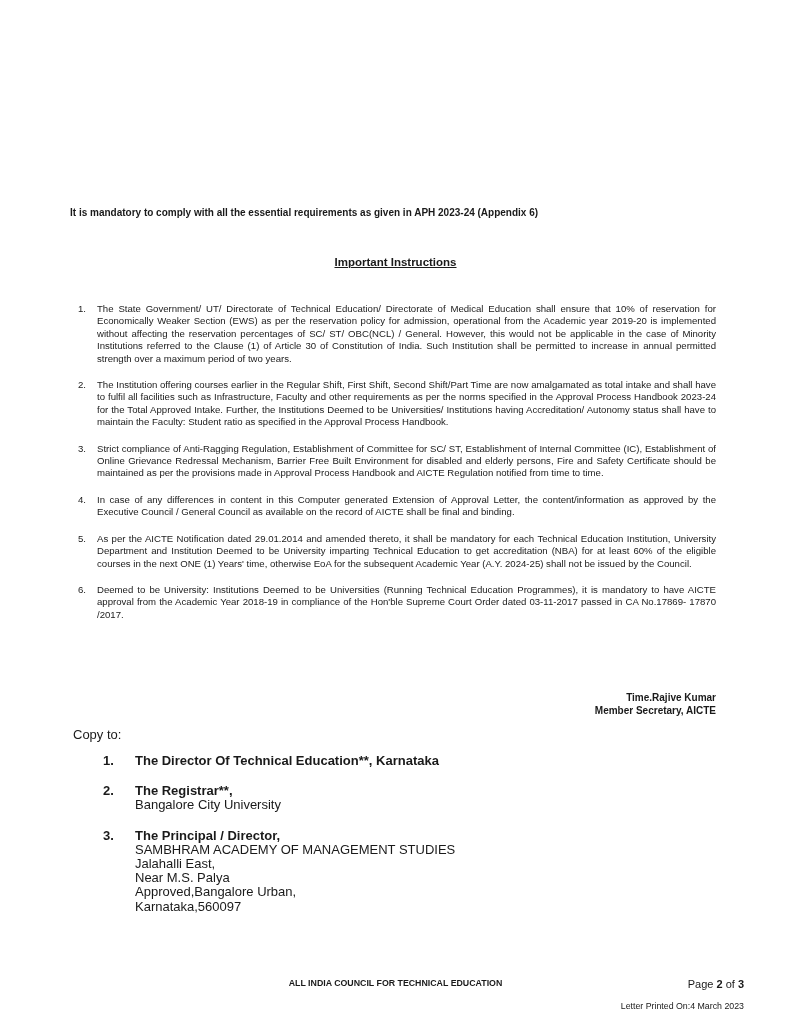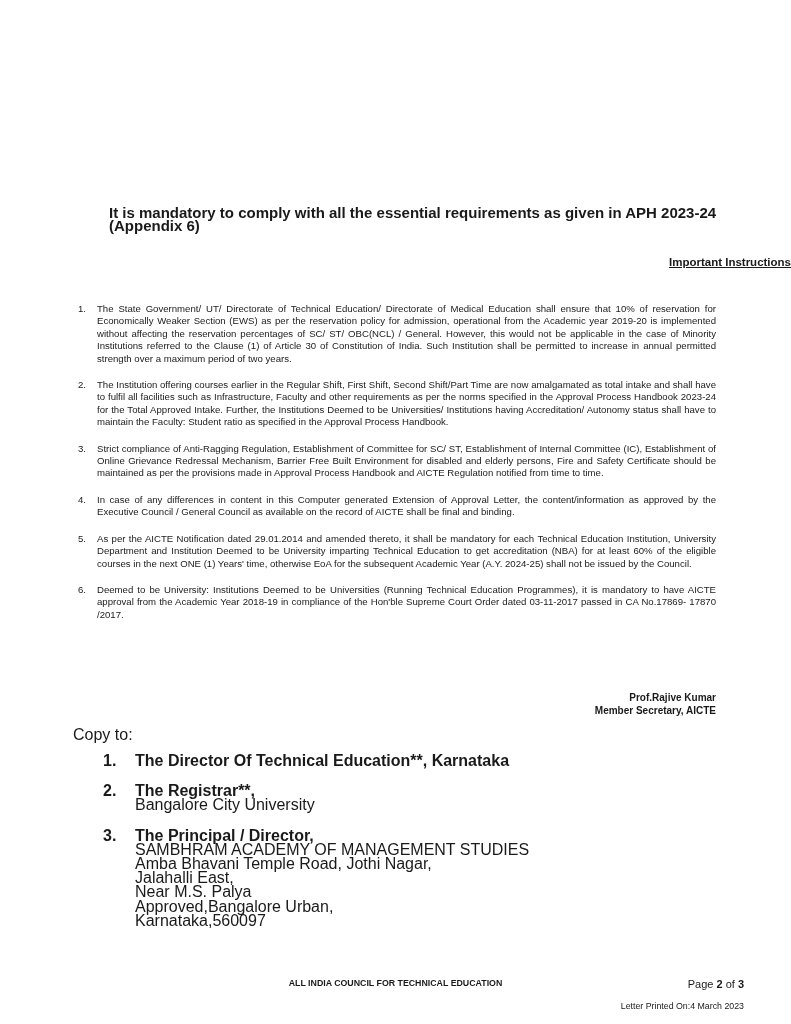--- a/index.html
+++ b/index.html
@@ -14,31 +14,30 @@
     background: #ffffff;
     color: #1a1a1a;
     font-family: "Liberation Sans", "DejaVu Sans", sans-serif;
     overflow: hidden;
   }
   .mandatory-note {
     position: absolute;
     left: 70px;
     top: 206px;
     width: 640px;
-    font-size: 15px;
+    font-size: 10px;
     font-weight: bold;
     line-height: 13px;
-    margin-left: 39px;
   }
   .section-title {
     position: absolute;
     left: 0;
     right: 0;
     top: 256px;
-    text-align: right;
+    text-align: center;
     font-size: 11.5px;
     font-weight: bold;
     text-decoration: underline;
   }
   .instructions {
     position: absolute;
     left: 78px;
     top: 303px;
     width: 638px;
     font-size: 9.6px;
@@ -63,21 +62,21 @@
     text-align: right;
     font-size: 10px;
     font-weight: bold;
     line-height: 13px;
   }
   .copy-section {
     position: absolute;
     left: 73px;
     top: 728px;
     width: 560px;
-    font-size: 16px;
+    font-size: 13px;
     line-height: 13px;
   }
   .copy-label {
     margin-bottom: 13px;
   }
   .copy-item {
     display: flex;
     margin-bottom: 16px;
   }
   .copy-num {
@@ -154,21 +153,21 @@
       <span class="inst-num">5.</span>
       <span class="inst-text">As per the AICTE Notification dated 29.01.2014 and amended thereto, it shall be mandatory for each Technical Education Institution, University Department and Institution Deemed to be University imparting Technical Education to get accreditation (NBA) for at least 60% of the eligible courses in the next ONE (1) Years' time, otherwise EoA for the subsequent Academic Year (A.Y. 2024-25) shall not be issued by the Council.</span>
     </div>
     <div class="inst-item">
       <span class="inst-num">6.</span>
       <span class="inst-text">Deemed to be University: Institutions Deemed to be Universities (Running Technical Education Programmes), it is mandatory to have AICTE approval from the Academic Year 2018-19 in compliance of the Hon'ble Supreme Court Order dated 03-11-2017 passed in CA No.17869- 17870 /2017.</span>
     </div>
   </div>
 
   <div class="signature">
-    <div>Prof.Rajive Kumar</div>
+    <div>Time.Rajive Kumar</div>
     <div>Member Secretary, AICTE</div>
   </div>
 
   <div class="copy-section">
     <div class="copy-label">Copy to:</div>
 
     <div class="copy-item">
       <span class="copy-num">1.</span>
       <div class="copy-body">
         <div class="copy-heading">The Director Of Technical Education**, Karnataka</div>
@@ -181,21 +180,20 @@
         <div class="copy-heading">The Registrar**,</div>
         <div>Bangalore City University</div>
       </div>
     </div>
 
     <div class="copy-item">
       <span class="copy-num">3.</span>
       <div class="copy-body">
         <div class="copy-heading">The Principal / Director,</div>
         <div>SAMBHRAM ACADEMY OF MANAGEMENT STUDIES</div>
-        <div>Amba Bhavani Temple Road, Jothi Nagar,</div>
         <div>Jalahalli East,</div>
         <div>Near M.S. Palya</div>
         <div>Approved,Bangalore Urban,</div>
         <div>Karnataka,560097</div>
       </div>
     </div>
   </div>
 
 
   <div class="footer-center">ALL INDIA COUNCIL FOR TECHNICAL EDUCATION</div>

